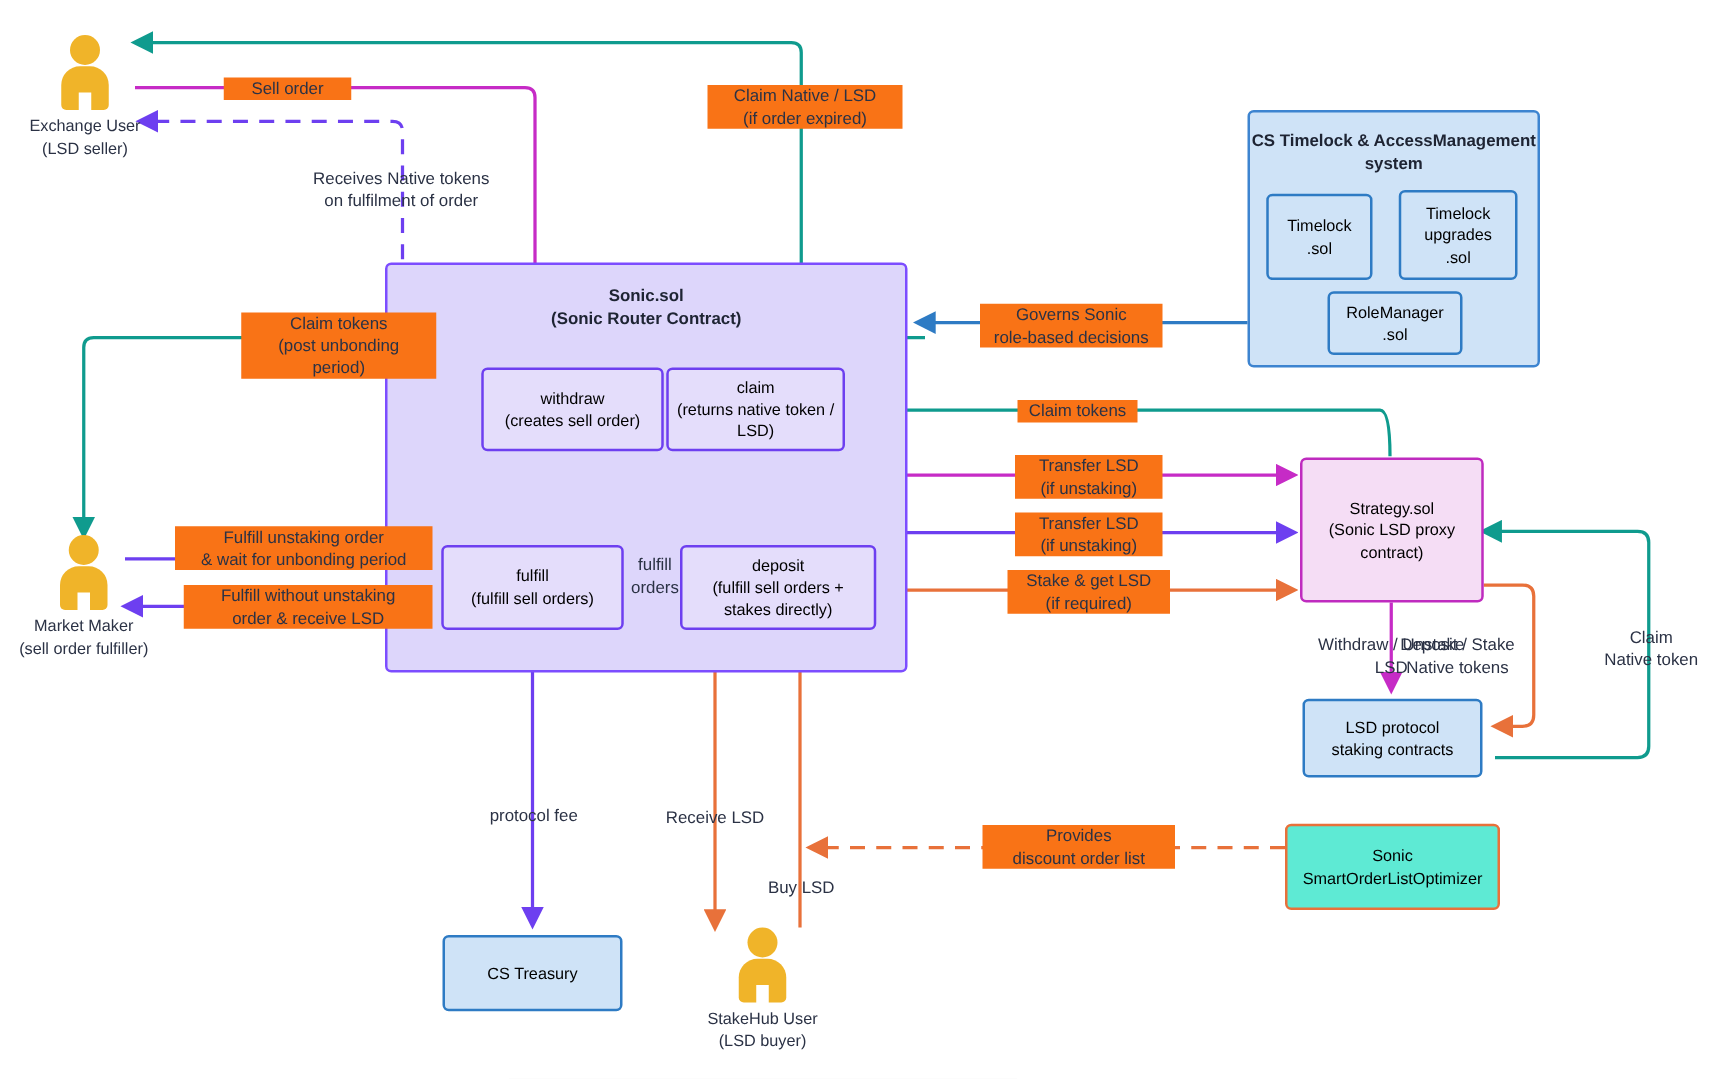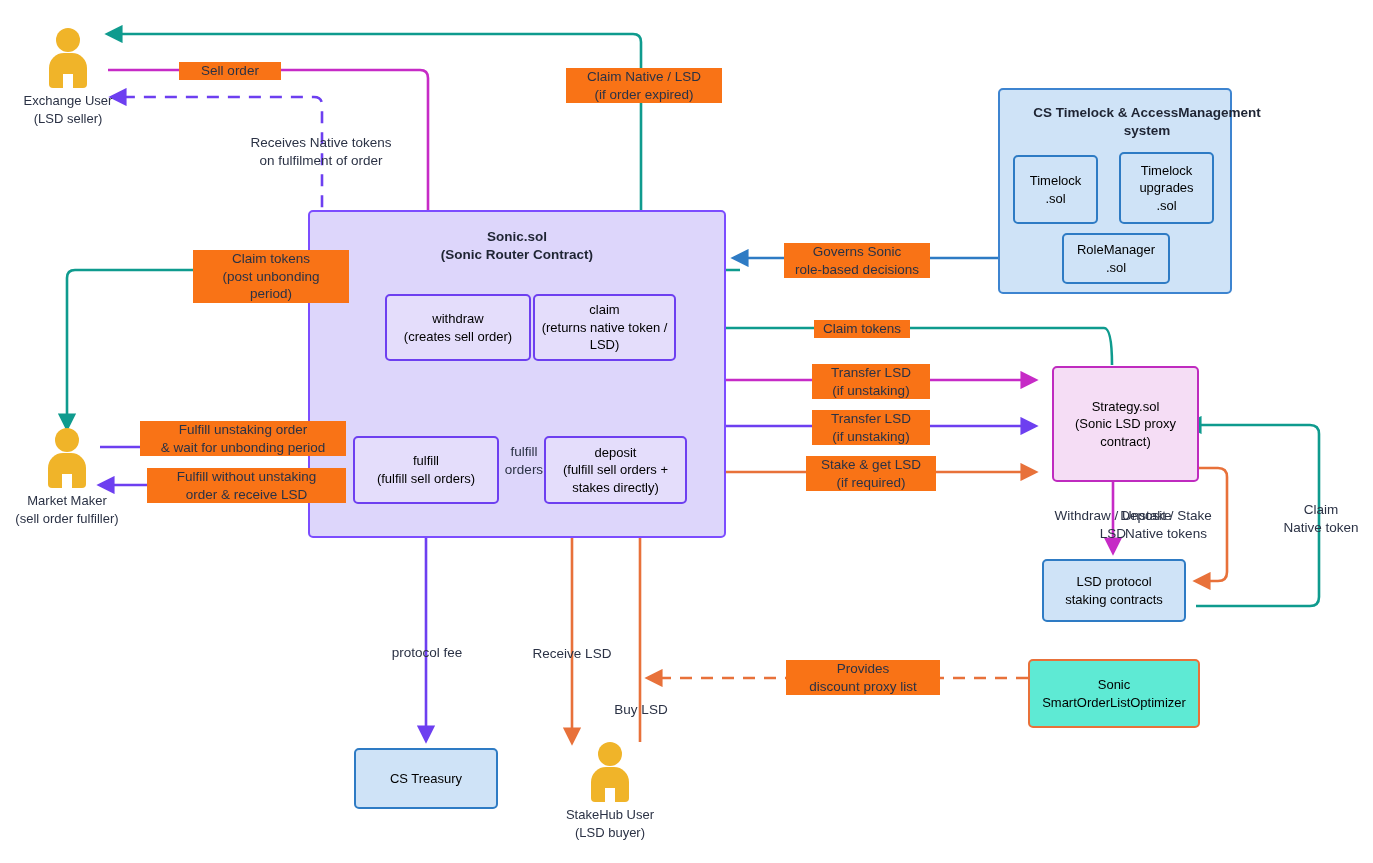--- a/index.html
+++ b/index.html
@@ -10,21 +10,21 @@
 
   .node{position:absolute;box-sizing:border-box;display:flex;align-items:center;
         justify-content:center;text-align:center;border-radius:5px;}
   .node .txt{line-height:1.35;white-space:pre-line;}
 
   
   .n-purple-container{background:#ddd6fb;border:2px solid #7c4dff;}
   .n-purple-box{background:#e4ddfb;border:2px solid #6d3ff0;}
   .n-blue-container{background:#cfe3f7;border:2px solid #3d84d0;}
   .n-blue-box{background:#cfe3f7;border:2px solid #2e7bc4;}
-  .n-pink-box{background:#f5ddf5;border:2px solid #bf2bbf;margin-left:12px;}
+  .n-pink-box{background:#f5ddf5;border:2px solid #bf2bbf;}
   .n-orange-box{background:#5eead4;border:2px solid #e8713a;}
 
   .label{position:absolute;color:#2b3245;text-align:center;line-height:1.3;
          white-space:pre-line;}
   .label.edge{background:#f97316;padding:0 3px;}
   .lbl-13{font-size:13px;}
   .lbl-135{font-size:13.5px;}
 
   .actor{position:absolute;text-align:center;}
   .actor .glyph{position:relative;width:46px;height:60px;margin:0 auto;}
@@ -159,28 +159,28 @@
     <div class="txt lbl-13">claim
 (returns native token /
 LSD)</div>
   </div>
 
   <div class="node n-purple-box" style="left:353px;top:436px;width:146px;height:68px;">
     <div class="txt lbl-13">fulfill
 (fulfill sell orders)</div>
   </div>
 
-  <div class="node n-purple-box" style="left:544px;top:436px;width:143px;height:68px;">
+  <div class="node n-purple-box" style="left:544px;top:436px;width:157px;height:68px;">
     <div class="txt lbl-13">deposit
 (fulfill sell orders +
 stakes directly)</div>
   </div>
 
   <div class="node n-blue-container" style="left:998px;top:88px;width:234px;height:206px;">
-    <div class="container-title" style="top:14px;margin-left:32px;">CS Timelock &amp; AccessManagement
+    <div class="container-title" style="top:14px;">CS Timelock &amp; AccessManagement
 system</div>
   </div>
 
   <div class="node n-blue-box" style="left:1013px;top:155px;width:85px;height:69px;">
     <div class="txt lbl-13">Timelock
 .sol</div>
   </div>
 
   <div class="node n-blue-box" style="left:1119px;top:152px;width:95px;height:72px;">
     <div class="txt lbl-13">Timelock
@@ -257,15 +257,15 @@
   <div class="label lbl-135" style="left:1280px;top:501px;width:82px;">Claim
 Native token</div>
 
   <div class="label lbl-135" style="left:381px;top:644px;width:92px;">protocol fee</div>
 
   <div class="label lbl-135" style="left:525px;top:645px;width:94px;">Receive LSD</div>
 
   <div class="label lbl-135" style="left:604px;top:701px;width:74px;">Buy LSD</div>
 
   <div class="label edge lbl-135" style="left:786px;top:660px;width:148px;">Provides
-discount proxy list</div>
+discount order list</div>
 
 </div>
 
 </body></html>

